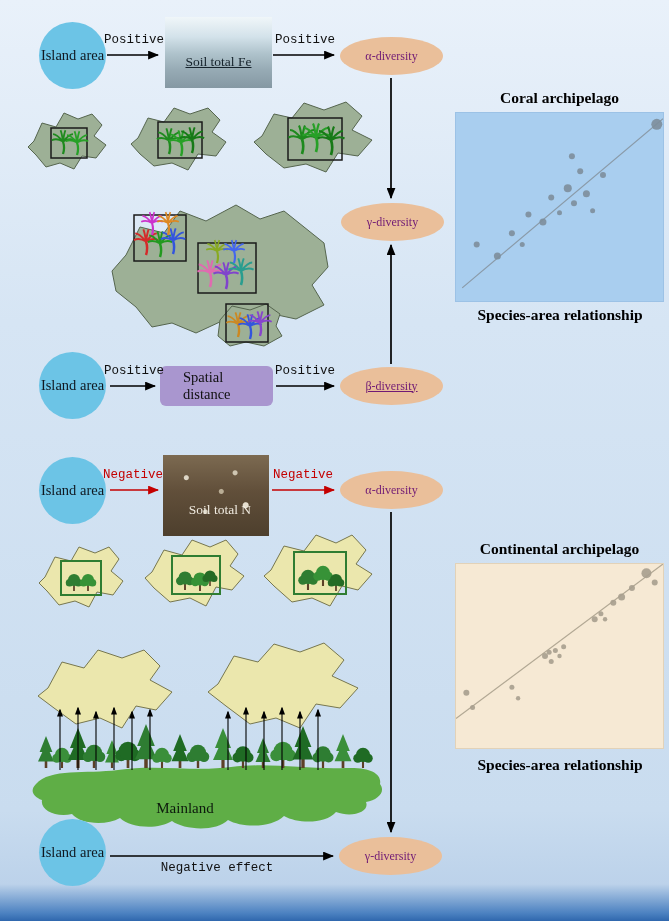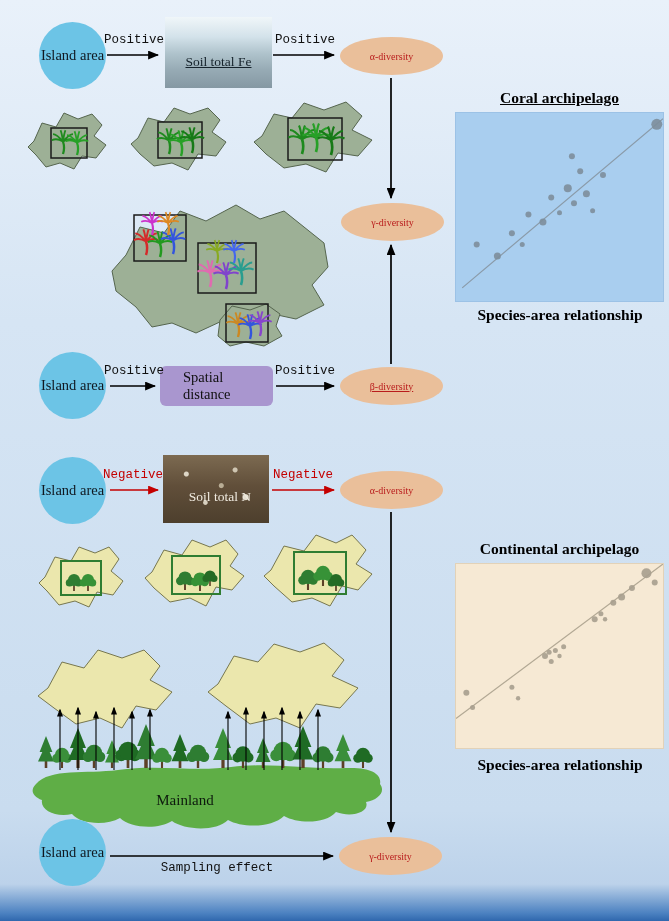--- a/index.html
+++ b/index.html
@@ -9,21 +9,21 @@
     background:linear-gradient(180deg,#e9f1fa 0%,#d6e5f4 35%,#c9dcef 88%,#bcd2ea 96%,#4a80c0 99.2%,#2f67ad 100%);
   }
   .node-circle {
     position:absolute; width:67px; height:67px; border-radius:50%;
     background:#6cc4e6; display:flex; align-items:center; justify-content:center;
     text-align:right; font-size:14.5px; line-height:1.15; color:#101820;
   }
   .node-ellipse {
     position:absolute; width:103px; height:38px; border-radius:50%;
     background:#eabf9a; display:flex; align-items:center; justify-content:center;
-    font-size:10px; color:#b91c1c;
+    font-size:12px; color:#701a75;
   }
   .flow-label { position:absolute; text-align:center; font-size:12.5px; color:#101010;font-family:Liberation Mono, monospace; }
   .flow-label.neg { color:#c40000; }
   .photo {
     position:absolute; display:flex; align-items:flex-end; justify-content:center;
     padding-bottom:18px; font-size:13.5px;
   }
   .photo-fe {
     background:linear-gradient(180deg,#f0f6f9 0%,#d3e2ea 28%,#aec2cb 52%,#97abb5 74%,#8598a3 100%);
     color:#16232c;
@@ -43,21 +43,21 @@
     display:flex; align-items:center; justify-content:center; font-size:14.5px; color:#101010;
   }
   .panel-title, .panel-caption {
     position:absolute; font-weight:bold; font-size:15.5px; text-align:center; color:#000;
   }
   .chart-box { position:absolute; }
   #chart-coral { background:#a9ceef; border:1px solid #9cc2e6; }
   #chart-continental { background:#f6e9d4; border:1px solid #e2d2b8; }
   .island { position:absolute; }
   .arrows { position:absolute; left:0; top:0; width:669px; height:921px; pointer-events:none; z-index:30; }
-  .mainland-label { position:absolute; font-size:15px; color:#0d1a0d; text-align:center; }
+  .mainland-label { position:absolute; font-size:15px; color:#0d1a0d; text-align:center;margin-top:8px; }
 </style>
 </head>
 <body>
 
 <svg width="0" height="0" style="position:absolute" aria-hidden="true">
   <defs>
     <g id="palm">
       <path d="M0,0 C1,-3 1,-7 0,-10" fill="none" stroke="currentColor" stroke-width="1.8"></path>
       <path d="M0,-10 Q-5,-13 -9,-11 M0,-10 Q5,-13 9,-11 M0,-10 Q-5,-16 -8,-16 M0,-10 Q5,-16 8,-16 M0,-10 Q-1,-17 -2,-19 M0,-10 Q1,-17 2,-19" fill="none" stroke="currentColor" stroke-width="1.4"></path>
     </g>
@@ -148,21 +148,21 @@
   </div>
   <div class="purple-box" style="left:160px; top:366px; width:113px; height:40px;padding-left:23px;">
     <span>Spatial distance</span>
   </div>
   <div class="node-ellipse" style="left:340px; top:367px;text-decoration:underline;">
     <span>β-diversity</span>
   </div>
   <div class="flow-label" style="left:104px; top:364px; width:56px;">Positive</div>
   <div class="flow-label" style="left:272px; top:364px; width:66px;">Positive</div>
 
-  <div class="panel-title" style="left:455px; top:89px; width:209px;text-decoration:underline;">Coral archipelago</div>
+  <div class="panel-title" style="left:455px; top:89px; width:209px;">Coral archipelago</div>
   <div class="chart-box" id="chart-coral" style="left:455px; top:112px; width:209px; height:190px;"><svg width="207" height="188">
         <line x1="6.21" y1="174.83999999999997" x2="207" y2="5.640000000000005" stroke="#8a9aa8" stroke-width="1.2"></line>
         <circle cx="20.700000000000003" cy="131.6" r="3" fill="#7d8e9b" fill-opacity="0.9"></circle>
         <circle cx="41.400000000000006" cy="142.88" r="3.5" fill="#7d8e9b" fill-opacity="0.9"></circle>
         <circle cx="55.89" cy="120.32000000000001" r="3" fill="#7d8e9b" fill-opacity="0.9"></circle>
         <circle cx="66.24" cy="131.6" r="2.5" fill="#7d8e9b" fill-opacity="0.9"></circle>
         <circle cx="72.44999999999999" cy="101.52000000000001" r="3" fill="#7d8e9b" fill-opacity="0.9"></circle>
         <circle cx="86.94" cy="109.04000000000002" r="3.5" fill="#7d8e9b" fill-opacity="0.9"></circle>
         <circle cx="95.22" cy="84.6" r="3" fill="#7d8e9b" fill-opacity="0.9"></circle>
         <circle cx="103.5" cy="99.64" r="2.5" fill="#7d8e9b" fill-opacity="0.9"></circle>
@@ -174,21 +174,21 @@
         <circle cx="146.97" cy="62.03999999999999" r="3" fill="#7d8e9b" fill-opacity="0.9"></circle>
         <circle cx="115.92000000000002" cy="43.239999999999995" r="3" fill="#7d8e9b" fill-opacity="0.9"></circle>
         <circle cx="200.79" cy="11.28000000000001" r="5.5" fill="#7d8e9b" fill-opacity="0.9"></circle>
       </svg></div>
   <div class="panel-caption" style="left:440px; top:306px; width:240px;">Species-area relationship</div>
 
   <div class="node-circle" style="left:39px; top:457px;">
     <span>Island area</span>
   </div>
 
-  <div class="photo photo-n" style="left:163px; top:455px; width:106px; height:68px;padding-left:8px;">
+  <div class="photo photo-n" style="left:163px; top:455px; width:106px; height:81px;padding-left:8px;">
     <span>Soil total N</span>
   </div>
 
   <div class="node-ellipse" style="left:340px; top:471px;">
     <span>α-diversity</span>
   </div>
 
   <div class="flow-label neg" style="left:102px; top:468px; width:62px;">Negative</div>
   <div class="flow-label neg" style="left:268px; top:468px; width:70px;">Negative</div>
 
@@ -247,21 +247,21 @@
     <use href="#ctree" transform="translate(315,72) scale(1.7)" color="#3a8f3a"></use>
     <use href="#rtree" transform="translate(335,72) scale(1.3)" color="#1f6b24"></use>
   </svg>
 
   <div class="node-circle" style="left:39px; top:819px;">
     <span>Island area</span>
   </div>
   <div class="node-ellipse" style="left:339px; top:837px;">
     <span>γ-diversity</span>
   </div>
-  <div class="flow-label" style="left:147px; top:861px; width:140px;">Sampling effect</div>
+  <div class="flow-label" style="left:147px; top:861px; width:140px;">Negative effect</div>
 
   <div class="panel-title" style="left:445px; top:540px; width:229px;">Continental archipelago</div>
   <div class="chart-box" id="chart-continental" style="left:455px; top:563px; width:209px; height:186px;"><svg width="207" height="184">
         <line x1="0" y1="154.56" x2="207" y2="0" stroke="#b2a894" stroke-width="1.2"></line>
         <circle cx="10.350000000000001" cy="128.79999999999998" r="3" fill="#a79e8e" fill-opacity="0.9"></circle>
         <circle cx="16.56" cy="143.52" r="2.5" fill="#a79e8e" fill-opacity="0.9"></circle>
         <circle cx="55.89" cy="123.27999999999999" r="2.5" fill="#a79e8e" fill-opacity="0.9"></circle>
         <circle cx="62.099999999999994" cy="134.32" r="2.2" fill="#a79e8e" fill-opacity="0.9"></circle>
         <circle cx="89.01" cy="92" r="3" fill="#a79e8e" fill-opacity="0.9"></circle>
         <circle cx="93.15" cy="88.32" r="2.5" fill="#a79e8e" fill-opacity="0.9"></circle>

